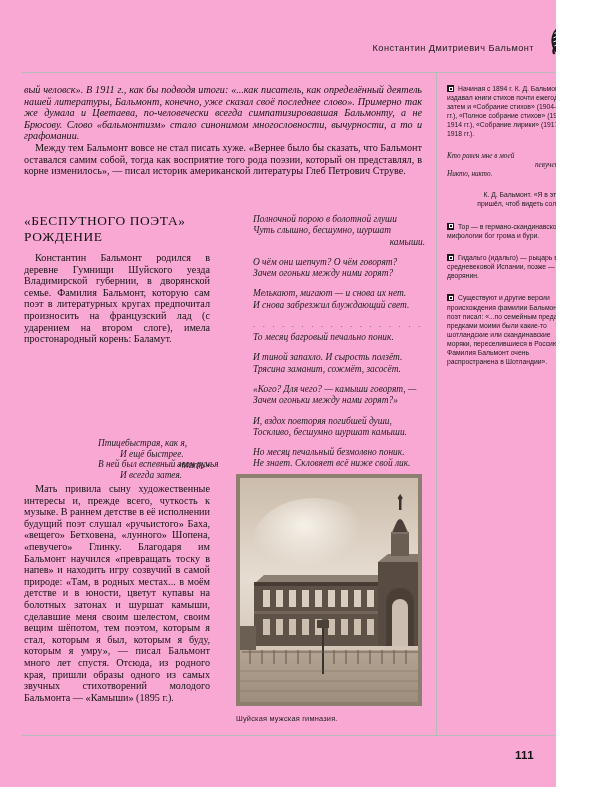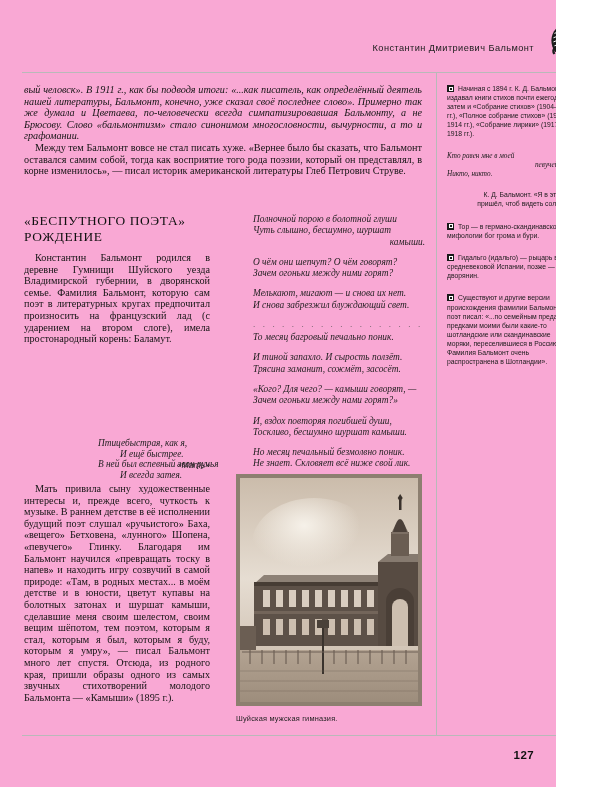--- a/index.html
+++ b/index.html
@@ -456,15 +456,15 @@
 
   <div id="col-right" class="col">
       <div class="note"><span class="marker"></span><span>Начиная с 1894 г. К. Д. Бальмонт издавал книги стихов почти ежегодно, а затем и «Собрание стихов» (1904—1905 гг.), «Полное собрание стихов» (1907—1914 гг.), «Собрание лирики» (1917—1918 гг.).</span></div>
       <div class="note-quote"><span>Кто равен мне в моей</span><span class="ql2">певучей силе?</span><div>Никто, никто.</div></div>
       <div class="note-attr">К. Д. Бальмонт. «Я в этот мир пришёл, чтоб видеть солнце...»</div>
       <div class="note"><span class="marker"></span><span>Тор — в германо-скандинавской мифологии бог грома и бури.</span></div>
       <div class="note"><span class="marker"></span><span>Гидальго (идальго) — рыцарь в средневековой Испании, позже — дворянин.</span></div>
       <div class="note"><span class="marker"></span><span>Существуют и другие версии происхождения фамилии Бальмонт. Сам поэт писал: «...по семейным преданиям предками моими были какие-то шотландские или скандинавские моряки, переселившиеся в Россию. Фамилия Бальмонт очень распространена в Шотландии».</span></div>
     </div>
 
-  <div id="page-number">127</div>
+  <div id="page-number">111</div>
 
 </div>
 
 </body></html>

